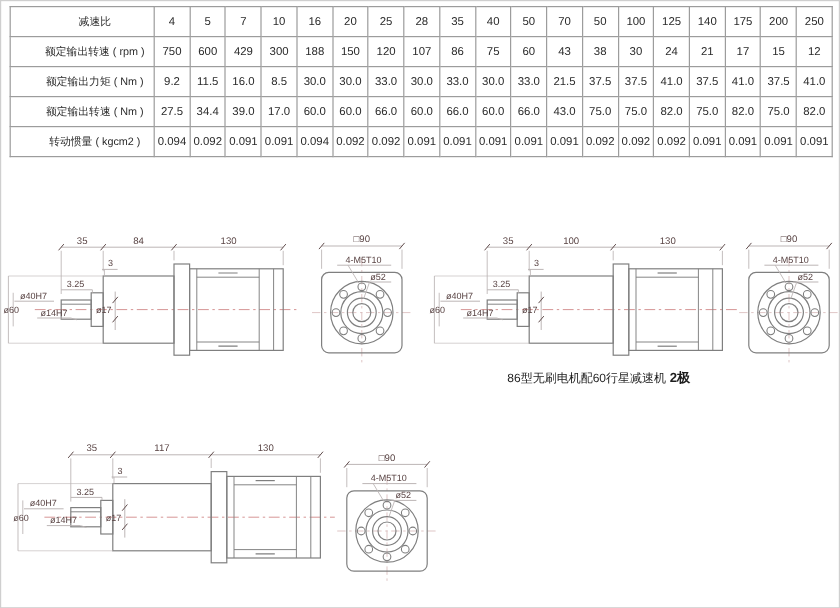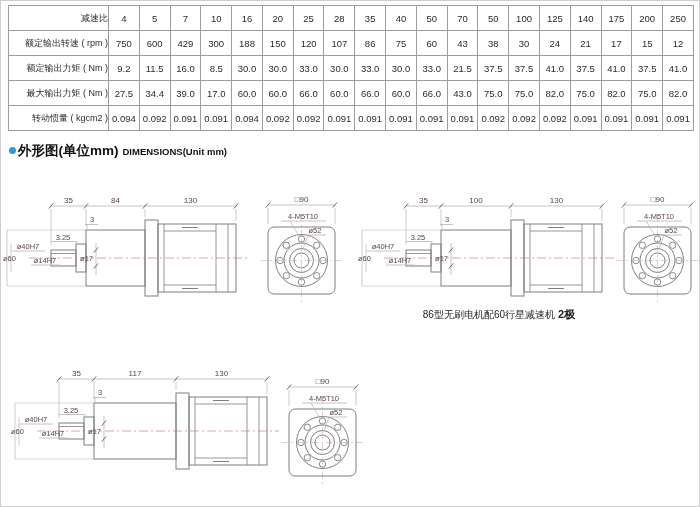--- a/index.html
+++ b/index.html
@@ -5,21 +5,21 @@
   html,body{margin:0;padding:0;background:#e8e8e8;}
   #page{position:relative;width:700px;height:507px;background:#ffffff;
         font-family:"Liberation Sans","DejaVu Sans",sans-serif;overflow:hidden;
         border:1px solid #cfcfcf;box-sizing:border-box;}
   
   #spec-table{position:absolute;left:7px;top:4px;width:686px;border-collapse:collapse;
               table-layout:fixed;}
   #spec-table td,#spec-table th{border:1px solid #9c9c9c;height:24px;
               font-size:9.5px;color:#2b2b2b;text-align:center;padding:0;font-weight:normal;
               overflow:hidden;white-space:nowrap;}
-  #spec-table th.rowlabel{width:98px;text-align:right;padding-left:1px;font-size:9px;margin-left:29px;}
+  #spec-table th.rowlabel{width:98px;text-align:center;padding-left:21px;font-size:9px;margin-left:29px;}
   
   .sec-head{position:absolute;left:8px;top:140px;white-space:nowrap;}
   .bullet{display:inline-block;width:7px;height:7px;border-radius:50%;vertical-align:1px;margin-right:2px;}
   .sec-title-cn{font-size:13.5px;font-weight:bold;color:#111;}
   .sec-title-en{font-size:9.5px;font-weight:bold;color:#111;margin-left:4px;}
   .sec-sub{position:absolute;left:14px;top:158px;white-space:nowrap;}
   .sec-sub-cn{font-size:11px;color:#222;}
   .sec-sub-en{font-size:10px;color:#222;margin-left:3px;}
   
   svg{position:absolute;overflow:visible;}
@@ -93,21 +93,21 @@
           <td>21.5</td>
           <td>37.5</td>
           <td>37.5</td>
           <td>41.0</td>
           <td>37.5</td>
           <td>41.0</td>
           <td>37.5</td>
           <td>41.0</td>
         </tr>
         <tr>
-          <th class="rowlabel">最大输出力矩 ( Nm )</th>
+          <th class="rowlabel">额定输出转速 ( Nm )</th>
           <td>27.5</td>
           <td>34.4</td>
           <td>39.0</td>
           <td>17.0</td>
           <td>60.0</td>
           <td>60.0</td>
           <td>66.0</td>
           <td>60.0</td>
           <td>66.0</td>
           <td>60.0</td>
@@ -139,23 +139,20 @@
           <td>0.092</td>
           <td>0.092</td>
           <td>0.091</td>
           <td>0.091</td>
           <td>0.091</td>
           <td>0.091</td>
         </tr>
       </tbody>
   </table>
 
-  <div class="sec-head">
-    <span class="bullet" style="background: rgb(46, 155, 214);"></span><span class="sec-title-cn">外形图(单位mm)</span><span class="sec-title-en">DIMENSIONS(Unit mm)</span>
-  </div>
 
   <svg id="side-0" style="left:0px;top:192px" width="265" height="130" viewBox="0 0 265 130">
       <line x1="28" y1="65" x2="247" y2="65" stroke="#d49090" stroke-width="0.8" stroke-dasharray="9 3 2 3"></line>
       <rect x="50" y="57" width="25" height="16" fill="none" stroke="#7f7f7f" stroke-width="1"></rect>
       <line x1="50" y1="60.5" x2="75" y2="60.5" stroke="#7f7f7f" stroke-width="0.8"></line>
       <rect x="75" y="51" width="10" height="28" fill="none" stroke="#7f7f7f" stroke-width="1"></rect>
       <rect x="85" y="37" width="59" height="56" fill="none" stroke="#7f7f7f" stroke-width="1"></rect>
       <rect x="144" y="27" width="13" height="76" fill="none" stroke="#7f7f7f" stroke-width="1"></rect>
       <rect x="157" y="31" width="78" height="68" fill="none" stroke="#7f7f7f" stroke-width="1"></rect>
       <line x1="163" y1="31" x2="163" y2="99" stroke="#7f7f7f" stroke-width="0.8"></line>

